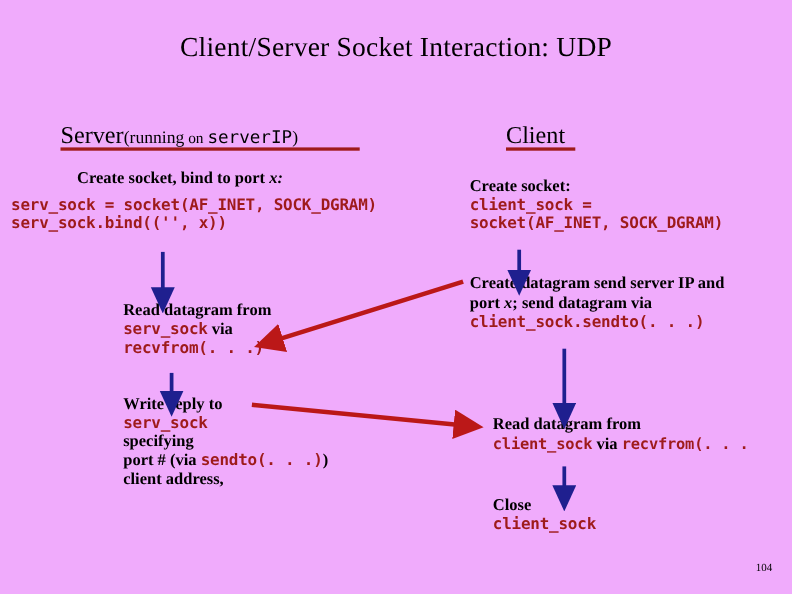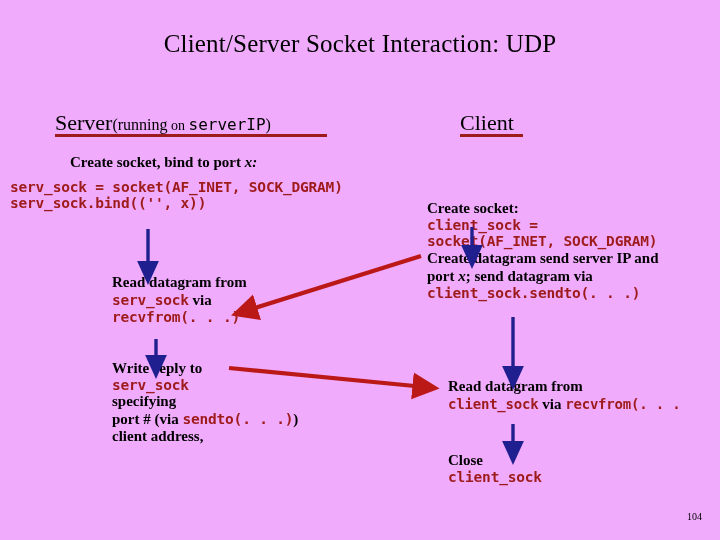--- a/index.html
+++ b/index.html
@@ -130,21 +130,21 @@
     <span class="line ser">client address,</span>
   </div>
 
   <div class="abs" style="left:425px; top:110px;margin-left:35px;">
     <div class="col-head">
       <span class="big">Client</span>
     </div>
     <div class="head-rule" style="width:63px; margin-top:-2px;"></div>
   </div>
 
-  <div class="abs blk" style="left:427px; top:162px;margin-top:38px;">
+  <div class="abs blk" style="left:427px; top:162px;">
     <span class="line ser">Create socket:</span>
     <span class="line code">client_sock =</span>
     <span class="line code">socket(AF_INET, SOCK_DGRAM)</span>
   </div>
 
   <div class="abs blk" style="left:427px; top:250px;">
     <span class="line ser">Create datagram send server IP and</span>
     <span class="line"><span class="ser">port </span><span class="ser ser-it">x</span><span class="ser">; send datagram via</span></span>
     <span class="line code">client_sock.sendto(. . .)</span>
   </div>

